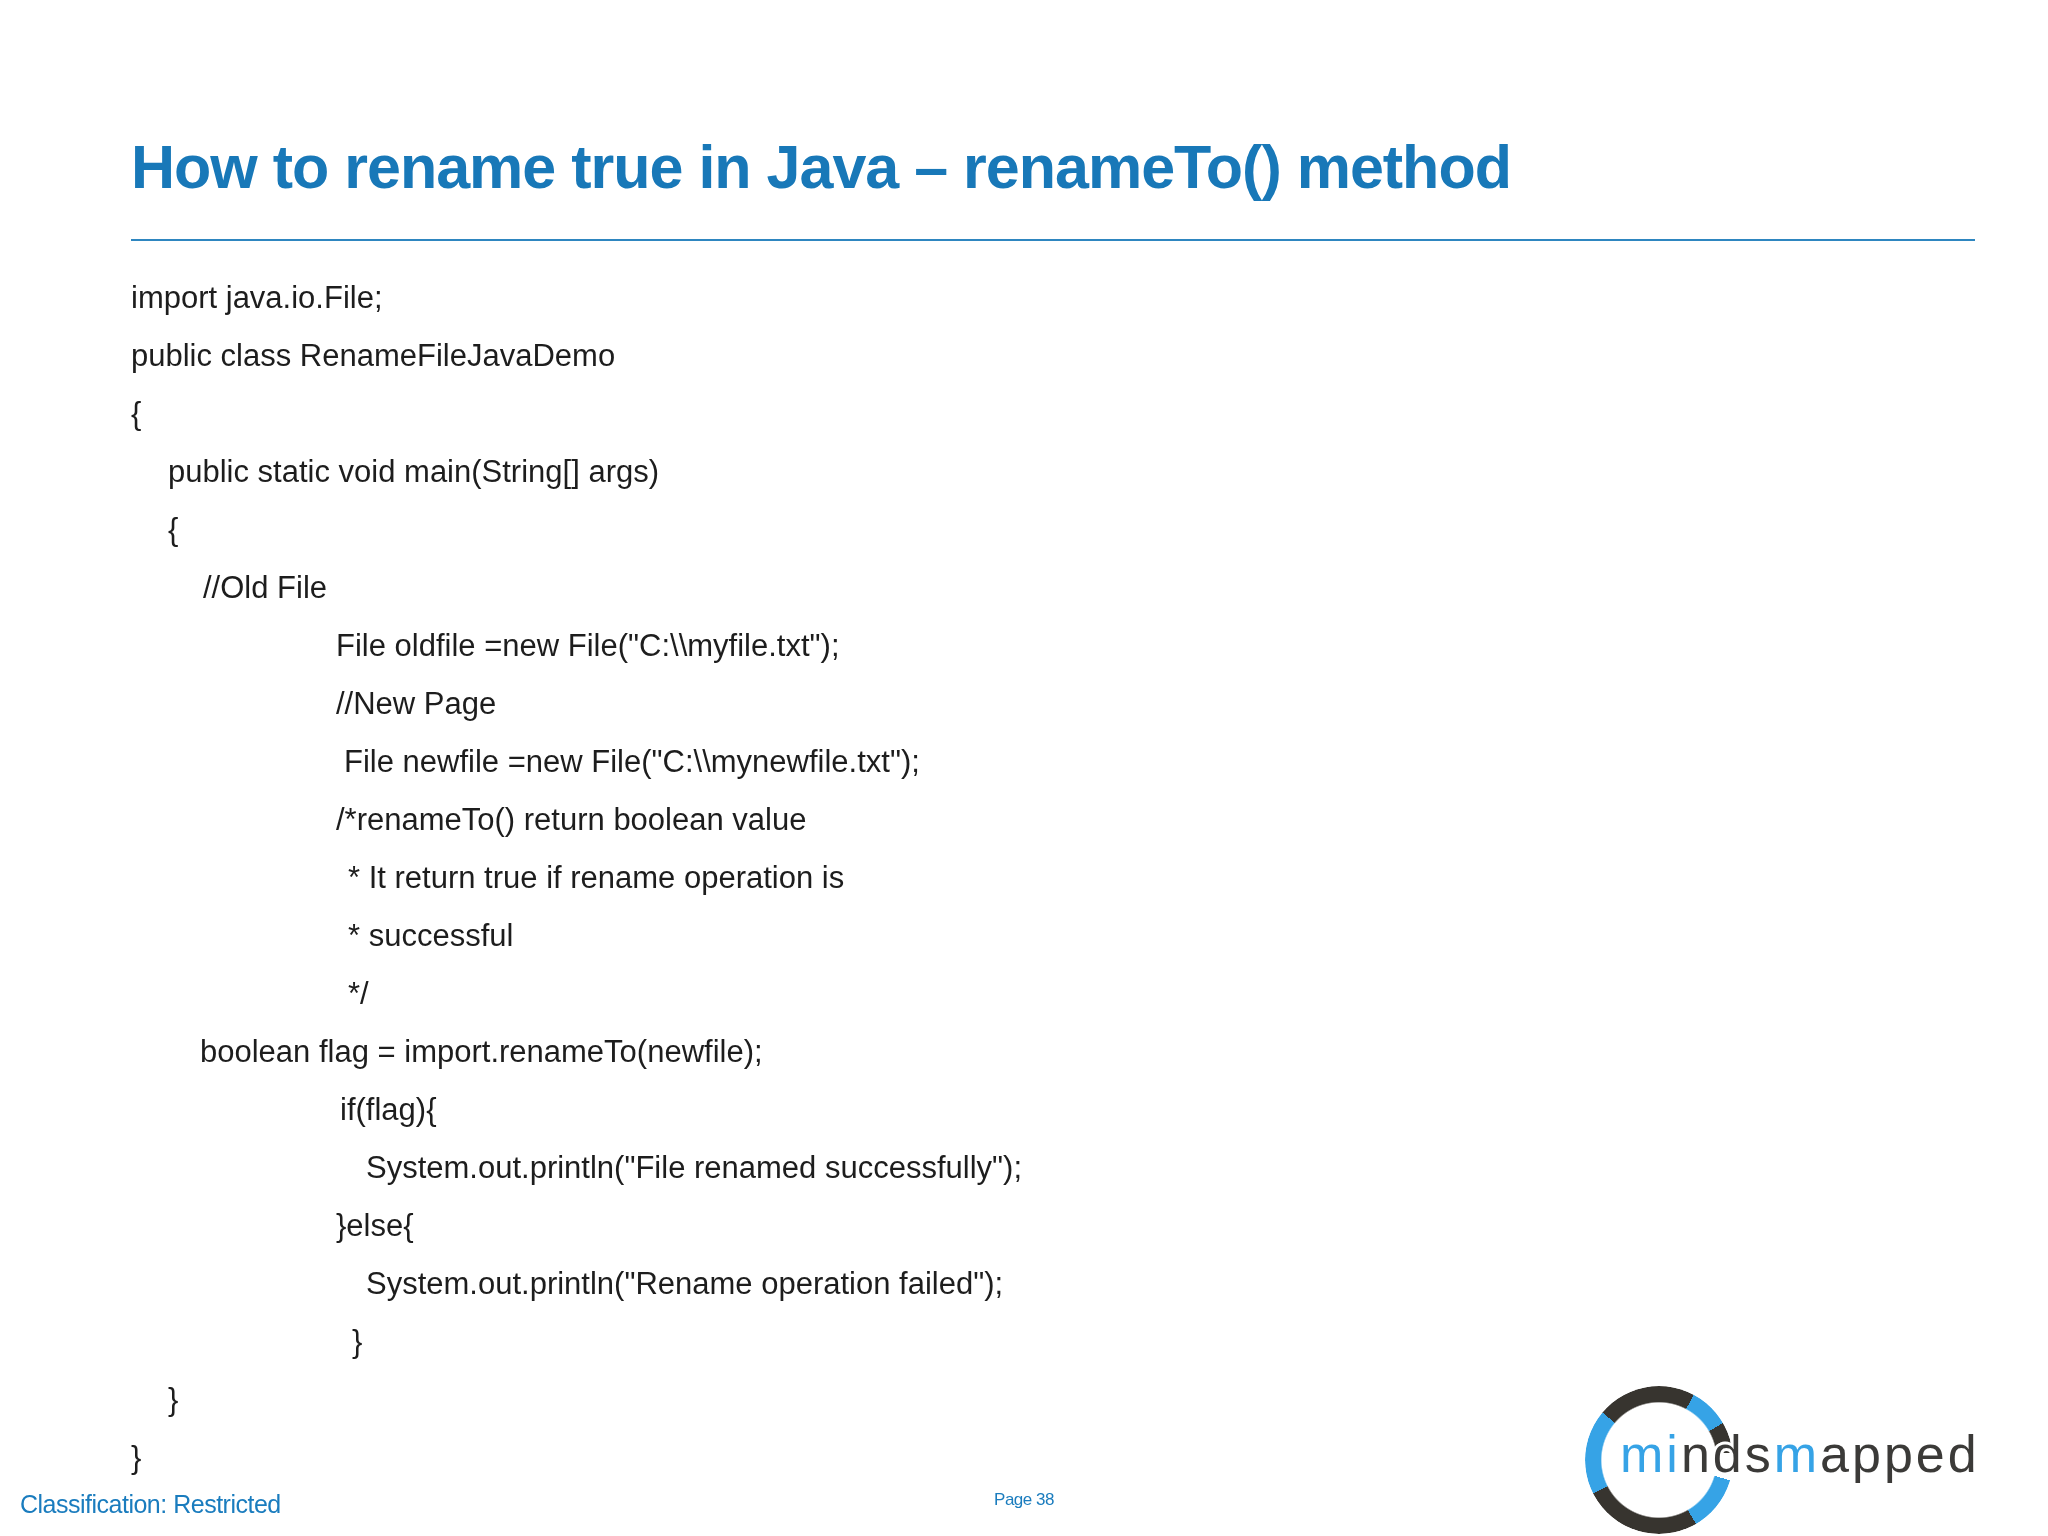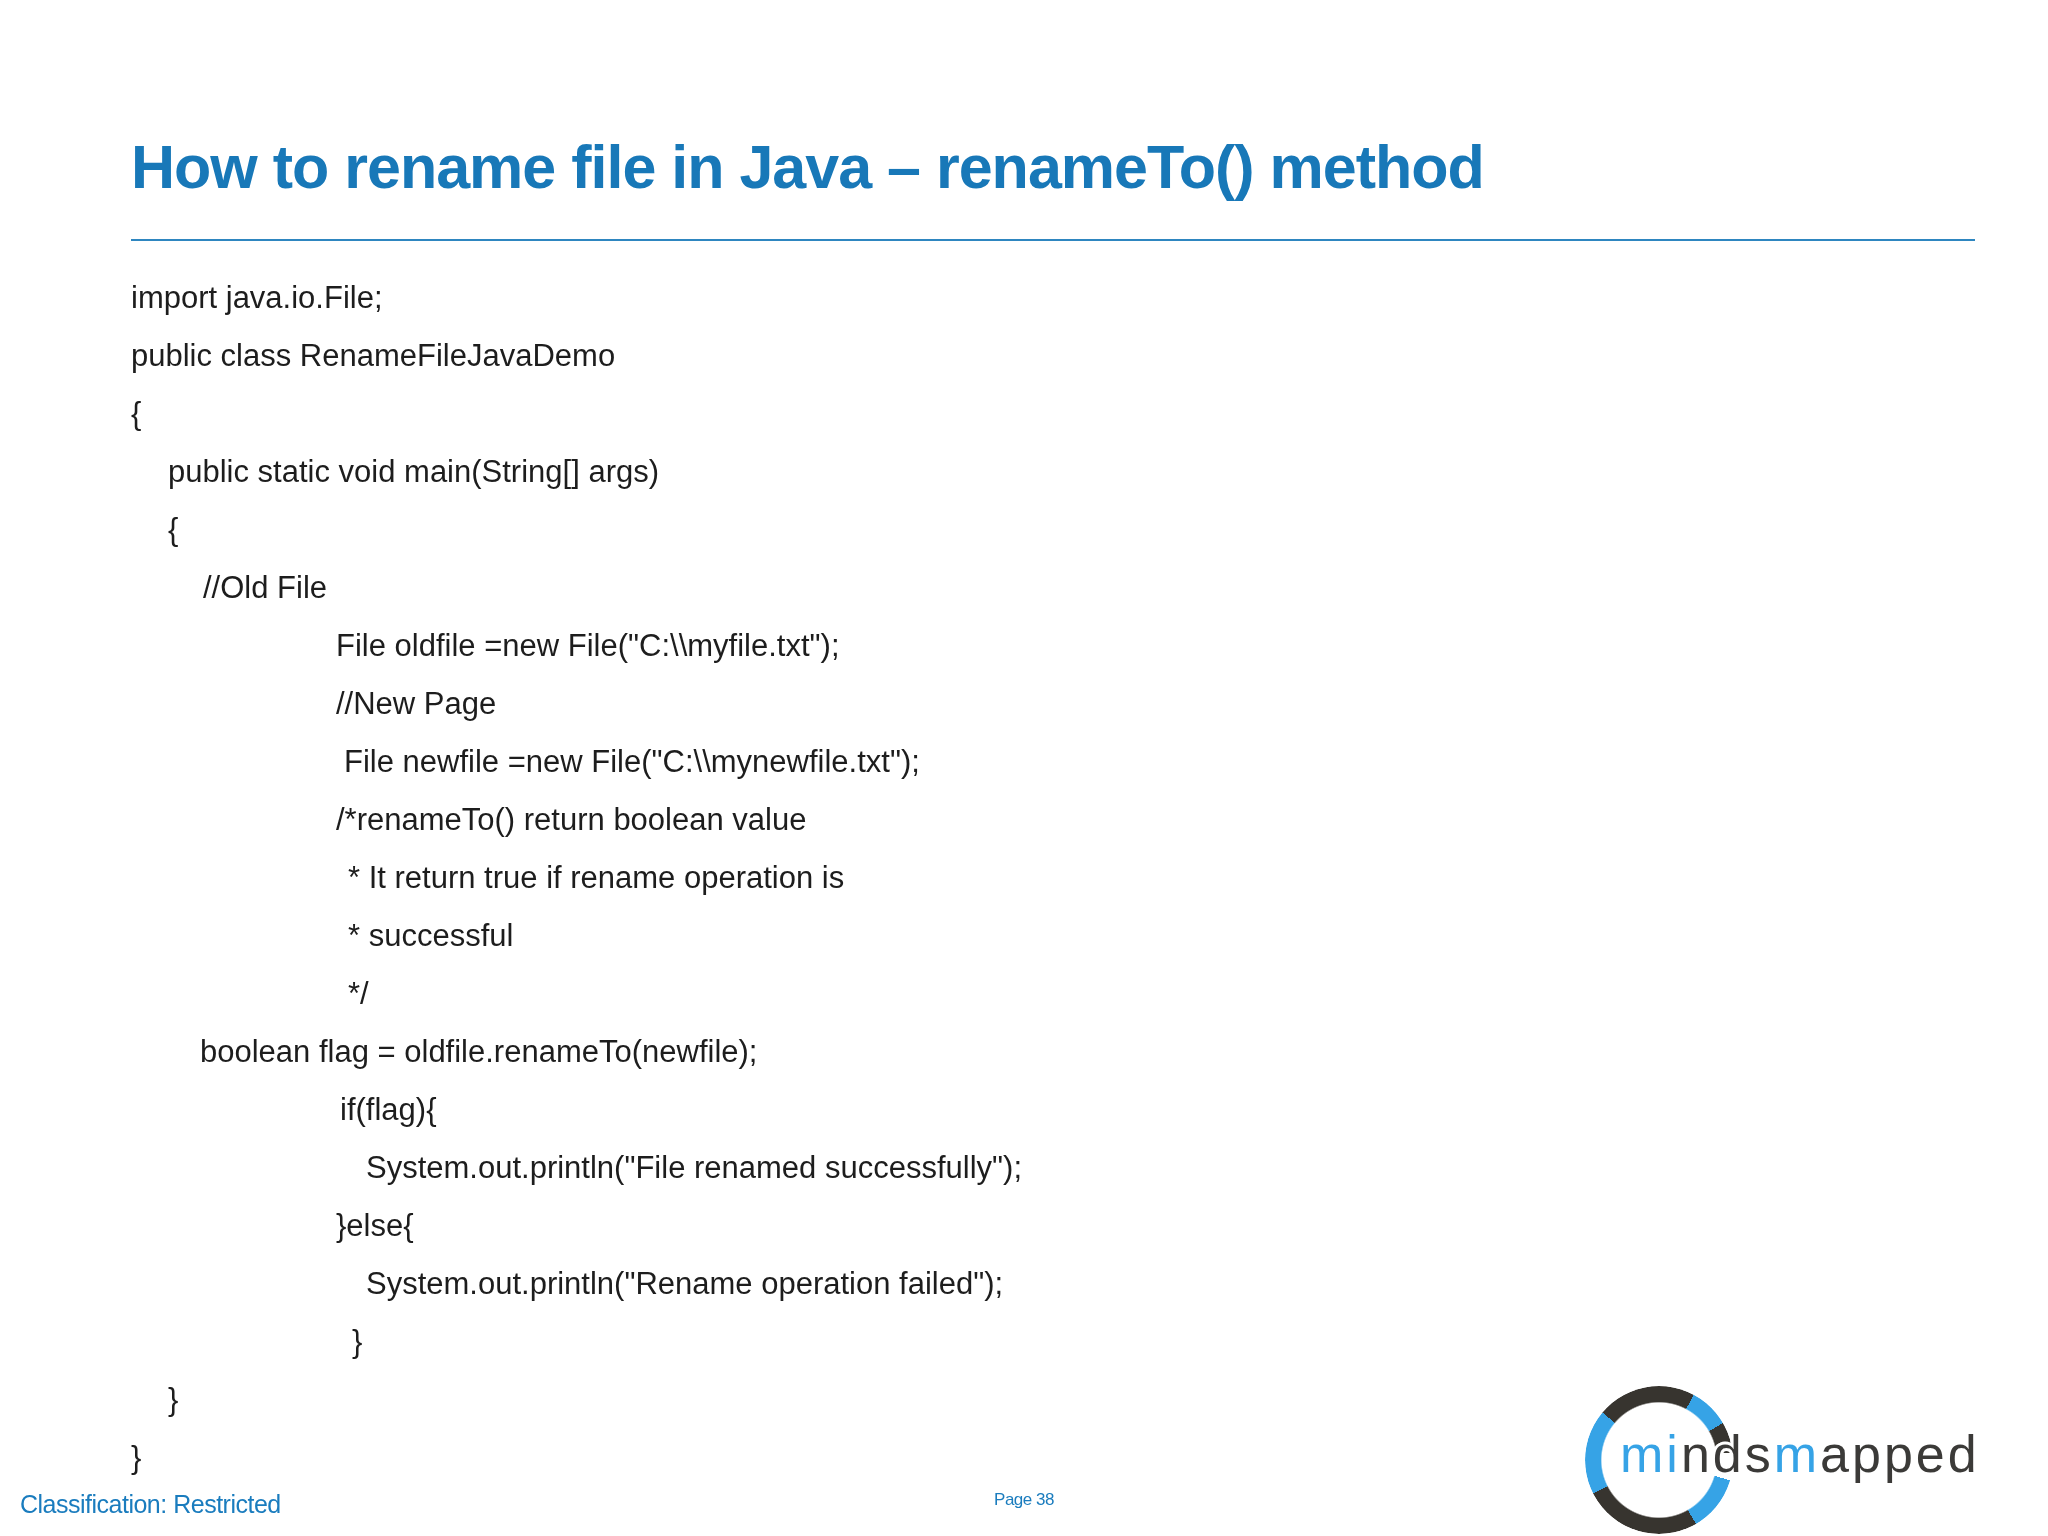--- a/index.html
+++ b/index.html
@@ -99,39 +99,39 @@
       0 -3px 0 #ffffff, 0 3px 0 #ffffff,
       -2px -2px 0 #ffffff, 2px 2px 0 #ffffff,
       -2px 2px 0 #ffffff, 2px -2px 0 #ffffff;
   }
 </style>
 </head>
 <body>
 
 <div class="slide">
 
-  <h1 class="slide-title">How to rename file in Java – renameTo() method</h1>
+  <h1 class="slide-title">How to rename true in Java – renameTo() method</h1>
 
   <div class="title-rule"></div>
 
   <div class="code-block">
       <div class="code-line" style="left: 131px; top: 278px;">import java.io.File;</div>
       <div class="code-line" style="left: 131px; top: 336px;">public class RenameFileJavaDemo</div>
       <div class="code-line" style="left: 131px; top: 394px;">{</div>
       <div class="code-line" style="left: 168px; top: 452px;">public static void main(String[] args)</div>
       <div class="code-line" style="left: 168px; top: 510px;">{</div>
       <div class="code-line" style="left: 203px; top: 568px;">//Old File</div>
       <div class="code-line" style="left: 336px; top: 626px;">File oldfile =new File("C:\\myfile.txt");</div>
       <div class="code-line" style="left: 336px; top: 684px;">//New Page</div>
       <div class="code-line" style="left: 344px; top: 742px;">File newfile =new File("C:\\mynewfile.txt");</div>
       <div class="code-line" style="left: 336px; top: 800px;">/*renameTo() return boolean value</div>
       <div class="code-line" style="left: 348px; top: 858px;">* It return true if rename operation is</div>
       <div class="code-line" style="left: 348px; top: 916px;">* successful</div>
       <div class="code-line" style="left: 348px; top: 974px;">*/</div>
-      <div class="code-line" style="left: 200px; top: 1032px;">boolean flag = oldfile.renameTo(newfile);</div>
+      <div class="code-line" style="left: 200px; top: 1032px;">boolean flag = import.renameTo(newfile);</div>
       <div class="code-line" style="left: 340px; top: 1090px;">if(flag){</div>
       <div class="code-line" style="left: 366px; top: 1148px;">System.out.println("File renamed successfully");</div>
       <div class="code-line" style="left: 336px; top: 1206px;">}else{</div>
       <div class="code-line" style="left: 366px; top: 1264px;">System.out.println("Rename operation failed");</div>
       <div class="code-line" style="left: 352px; top: 1322px;">}</div>
       <div class="code-line" style="left: 168px; top: 1380px;">}</div>
       <div class="code-line" style="left: 131px; top: 1438px;">}</div>
     </div>
 
   <div class="footer-classification">Classification: Restricted</div>

